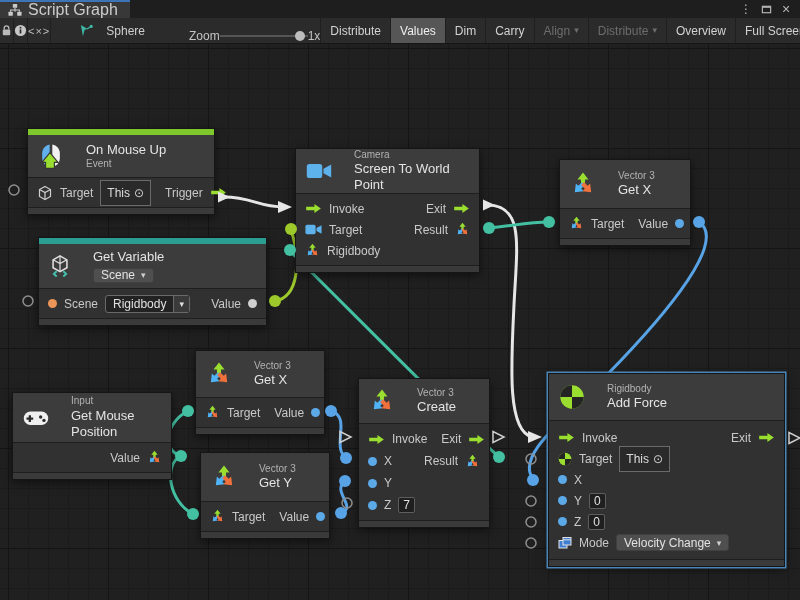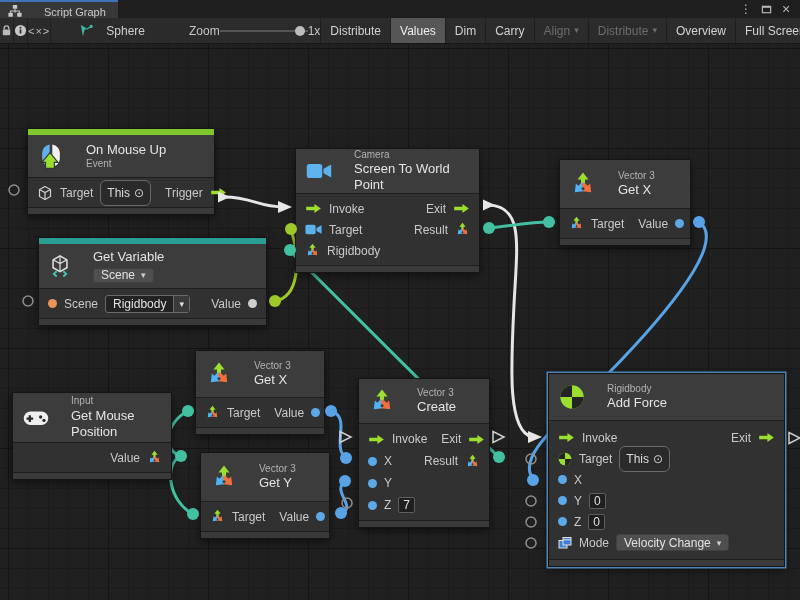--- a/index.html
+++ b/index.html
@@ -1,34 +1,34 @@
 <!DOCTYPE html>
 <html><head>
 <meta charset="utf-8">
 <style>
   html,body{margin:0;padding:0;background:#111;}
   *{box-sizing:border-box;font-family:"Liberation Sans","DejaVu Sans",sans-serif;-webkit-font-smoothing:antialiased;}
   #app{position:relative;width:800px;height:600px;overflow:hidden;background:#202020;user-select:none;}
 
   
   .titlebar{position:absolute;left:0;top:0;width:800px;height:18px;background:#1e1e1e;display:flex;align-items:stretch;}
-  .tab{display:inline-flex;align-items:flex-end;gap:22px;padding:0 12px 0 8px;background:#383838;border-top:2px solid #3d74b8;color:#cccccc;font-size:11px;}
+  .tab{display:inline-flex;align-items:center;gap:6px;padding:0 12px 0 8px;background:#383838;border-top:2px solid #3d74b8;color:#cccccc;font-size:16px;}
   .tab .ticon{width:14px;height:14px;display:inline-flex}
   .win-controls{margin-left:auto;display:flex;align-items:center;gap:4px;padding-right:6px;color:#b6b6b6;}
   .win-controls .wc{width:16px;height:16px;display:inline-flex;align-items:center;justify-content:center;font-size:12px;}
   .wc svg{width:11px;height:11px}
 
   
   .toolbar{position:absolute;left:0;top:18px;width:800px;height:26px;background:#2b2b2b;border-bottom:1px solid #161616;display:flex;align-items:stretch;font-size:12px;color:#c8c8c8;}
   .tbtn{display:flex;align-items:center;justify-content:center;border-right:1px solid #1f1f1f;}
   .tbtn svg{width:13px;height:13px}
   .tb-lock{width:24px}.tb-info{width:26px}.tb-code{width:66px;color:#bfbfbf;font-size:11px;letter-spacing:1px;}
   .crumb{display:flex;align-items:center;gap:12px;margin-left:28px;color:#cfcfcf;}
   .crumb svg{width:15px;height:15px}
-  .zoomctl{display:flex;align-items:center;margin-left:44px;color:#c4c4c4;}
+  .zoomctl{display:flex;align-items:flex-end;margin-left:44px;color:#c4c4c4;}
   .slider{position:relative;width:88px;height:14px;}
   .slider .track{position:absolute;left:0;right:0;top:6px;height:2px;background:#555;}
   .slider .handle{position:absolute;top:2px;width:10px;height:10px;border-radius:50%;background:#bdbdbd;margin-left:-5px;}
   .tb-group{margin-left:auto;display:flex;align-items:stretch;}
   .tb-btn{display:flex;align-items:center;gap:4px;padding:0 9px;border-left:1px solid #1f1f1f;color:#d2d2d2;white-space:nowrap;}
   .tb-btn.active{background:#565656;color:#efefef;}
   .tb-btn.disabled{color:#6d6d6d;}
   .tb-btn .caret{font-size:9px;line-height:1;}
 
   
@@ -60,21 +60,21 @@
   .prow{display:flex;align-items:center;gap:7px;height:21px;font-size:12px;color:#c9c9c9;white-space:nowrap;}
   .node-create .prow{height:22px}
   .spacer{flex:1}
   .dot{width:9px;height:9px;border-radius:50%;flex:none;}
   .dot.blue{background:#5ca9e8}.dot.gray{background:#cfcfcf}.dot.orange{background:#ec9558}
   .picon{display:inline-flex;flex:none;width:16px;height:16px}
   .picon.small{width:15px;height:15px}
   .picon svg{width:100%;height:100%}
   .arrow{display:inline-flex;width:17px;height:11px;flex:none}
   .arrow svg{width:100%;height:100%}
-  .pill{display:inline-flex;align-items:center;gap:4px;background:#2a2a2a;border:1px solid #6a6a6a;border-radius:6px;padding:12px 6px;height:22px;color:#dcdcdc;font-size:12px;}
+  .pill{display:inline-flex;align-items:center;gap:4px;background:#2a2a2a;border:1px solid #6a6a6a;border-radius:0;padding:12px 6px;height:22px;color:#dcdcdc;font-size:12px;}
   .pill .tsym{font-size:12px;color:#cfcfcf}
   .drop{display:inline-flex;align-items:center;gap:6px;background:#4f4f4f;border-radius:3px;padding:0 7px;height:17px;color:#e2e2e2;font-size:12px;border:1px solid #404040;}
   .drop .caret{font-size:9px;color:#cfcfcf}
   .combo{display:inline-flex;align-items:stretch;background:#222;border:1px solid #6a6a6a;border-radius:3px;height:18px;font-size:12px;color:#e0e0e0;}
   .combo .val{padding:0 7px;display:flex;align-items:center;}
   .combo .cbox{display:flex;align-items:center;padding:0 5px;border-left:1px solid #6a6a6a;background:#3a3a3a;font-size:9px;}
   .field{display:inline-flex;align-items:center;justify-content:center;background:#1f1f1f;border:1px solid #5e5e5e;border-radius:2px;min-width:16px;height:16px;padding:0 4px;color:#e0e0e0;font-size:12px;}
 </style>
 </head>
 <body>

